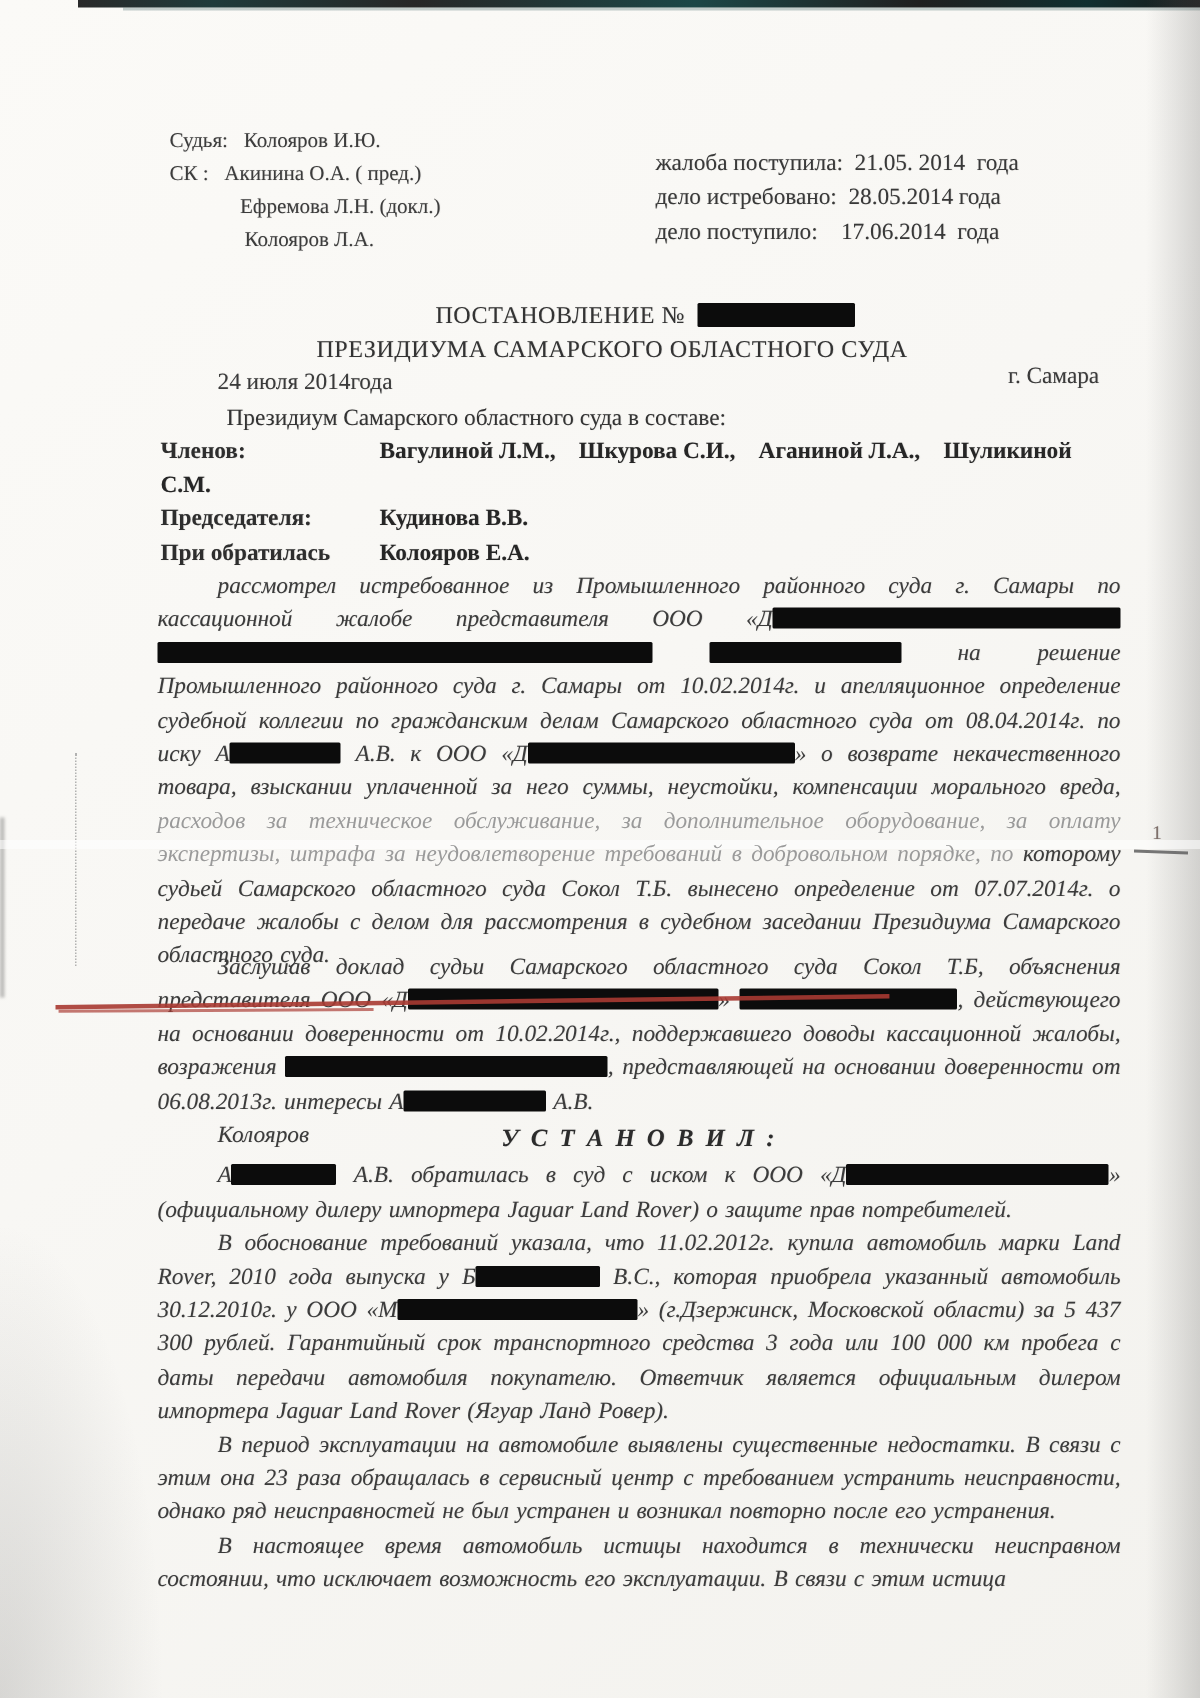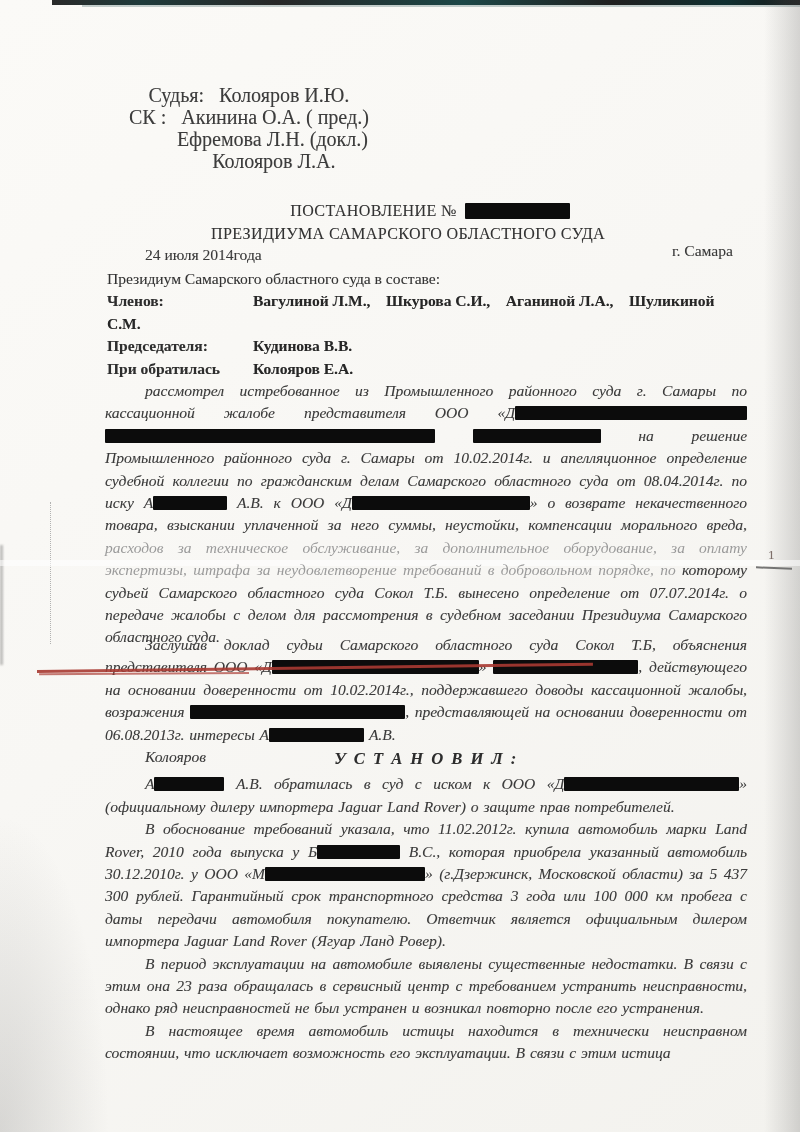--- a/index.html
+++ b/index.html
@@ -42,22 +42,22 @@
   }
   .band{
     position:absolute;left:0;top:560px;width:100%;height:6px;
     background:rgba(255,255,255,.55);
   }
 
   .pre{ white-space:pre-wrap; }
 
   
   .header-left{
-    position:absolute;left:129px;top:84px;
-    font-size:20px;line-height:22px;color:#3c3c3c;text-align:center;
+    position:absolute;left:113px;top:84px;
+    font-size:14px;line-height:22px;color:#3c3c3c;
   }
   .header-left .ind1{ padding-left:47px; }
   .header-left .ind2{ padding-left:50px; }
   .header-right{
     position:absolute;left:437px;top:97px;
     font-size:15.5px;line-height:23px;color:#383838;
   }
 
   
   .title{ position:absolute;left:0;top:202px;width:100%;text-align:center;
@@ -66,21 +66,21 @@
   .title .t2{ margin-top:5px;transform:translateX(8px); }
 
   .date-left{ position:absolute;left:145px;top:246px;font-size:15.5px;color:#3a3a3a; }
   .date-right{ position:absolute;left:672px;top:242px;font-size:15.5px;color:#3a3a3a; }
 
   
   .composition{
     position:absolute;left:107px;top:268px;width:640px;
     font-size:15.5px;line-height:22.4px;color:#333;
   }
-  .comp-intro{ font-weight:normal; }
+  .comp-intro{ font-weight:normal;margin-left:44px; }
   .comp-row .role{ display:inline-block;width:146px;font-weight:bold;color:#2e2e2e; }
   .comp-row .names{ font-weight:bold;color:#262626; }
 
   
   .bodyA,.bodyB,.bodyC{
     position:absolute;left:105px;width:642px;
     font-size:15.5px;line-height:22.4px;word-spacing:1px;color:#3b3b3b;font-style:italic;
   }
   .bodyA{ top:380px; }
   .bodyB{ top:634px; }
@@ -130,20 +130,25 @@
   <div class="crease"></div>
   <div class="band"></div>
 
   <div class="header-left doc-text">
     <div class="pre">Судья:   Колояров И.Ю.</div>
     <div class="pre">СК :   Акинина О.А. ( пред.)</div>
     <div class="pre ind1">Ефремова Л.Н. (докл.)</div>
     <div class="pre ind2">Колояров Л.А.</div>
   </div>
 
+  <div class="header-right doc-text">
+    <div class="pre">жалоба поступила:  21.05. 2014  года</div>
+    <div class="pre">дело истребовано:  28.05.2014 года</div>
+    <div class="pre">дело поступило:    17.06.2014  года</div>
+  </div>
 
   <div class="title doc-text">
     <div class="t1">
       <span>ПОСТАНОВЛЕНИЕ №</span><span class="redact tbar"></span>
     </div>
     <div class="t2">ПРЕЗИДИУМА САМАРСКОГО ОБЛАСТНОГО СУДА</div>
   </div>
 
   <div class="date-left doc-text">24 июля 2014года</div>
   <div class="date-right doc-text">г. Самара</div>

